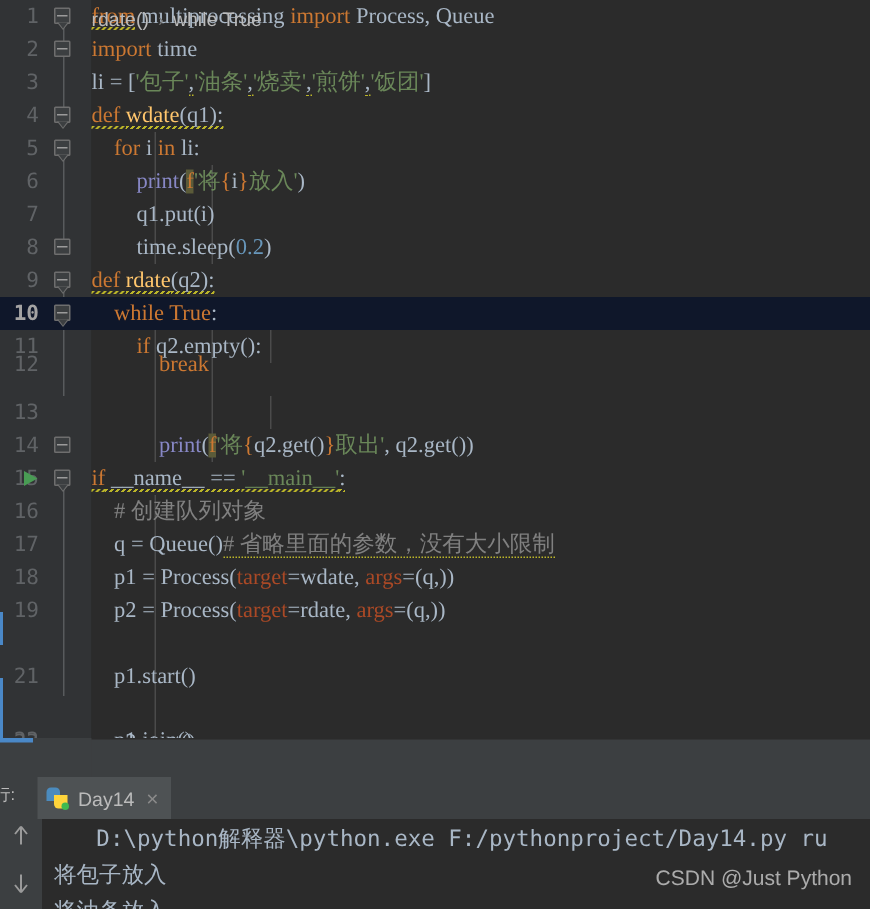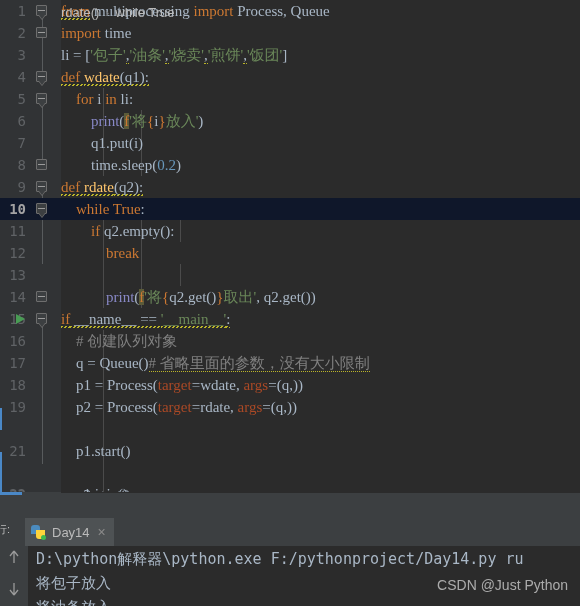--- a/index.html
+++ b/index.html
@@ -216,21 +216,21 @@
           <span class="tri2"></span>
         </span>
       <span class="code"><span class="id">    </span><span class="kw">while</span><span class="id"> </span><span class="kw">True</span><span class="id">:</span></span>
     </div>
 
     <div class="row" style="top:220px;">
       <span class="ln">11</span>
       <span class="code"><span class="id">        </span><span class="kw">if</span><span class="id"> q2.empty():</span></span>
     </div>
 
-    <div class="row" style="top:242px;">
+    <div class="row" style="top:232px;">
       <span class="ln">12</span>
       <span class="code"><span class="id">            </span><span class="kw">break</span></span>
     </div>
 
     <div class="row" style="top:264px;">
       <span class="ln">13</span>
     </div>
 
     <div class="row" style="top:286px;padding-left:12px;">
       <span class="ln">14</span>
@@ -319,20 +319,20 @@
           </svg>
       </span>
       <span class="arrowbtn" style="top:34px;">
         <svg width="14" height="18" viewBox="0 0 14 18">
             <path d="M7 15 L7 3 M7 15 L3 10 M7 15 L11 10" stroke="#9a9a9a" stroke-width="1.3" fill="none"></path>
           </svg>
       </span>
     </div>
 
     <div class="console">
-      <div class="cline" style="top:0px;">D:\python解释器\python.exe F:/pythonproject/Day14.py ru</div>
+      <div class="cline" style="top:0px;text-align:center;">D:\python解释器\python.exe F:/pythonproject/Day14.py ru</div>
       <div class="cline" style="top:24px;">将包子放入</div>
       <div class="cline" style="top:48px;">将油条放入</div>
       <div class="watermark">CSDN @Just Python</div>
     </div>
   </div>
 
 </div>
 
 </body></html>

